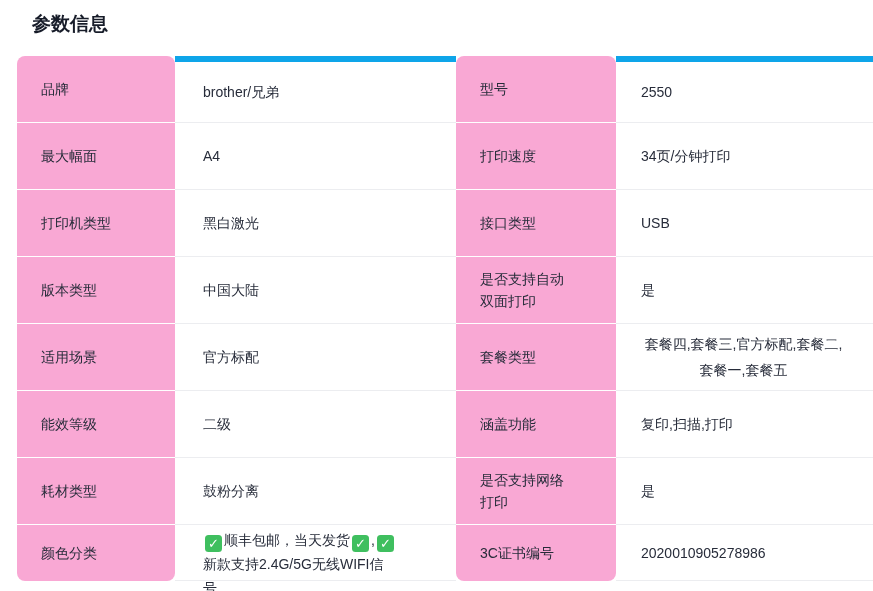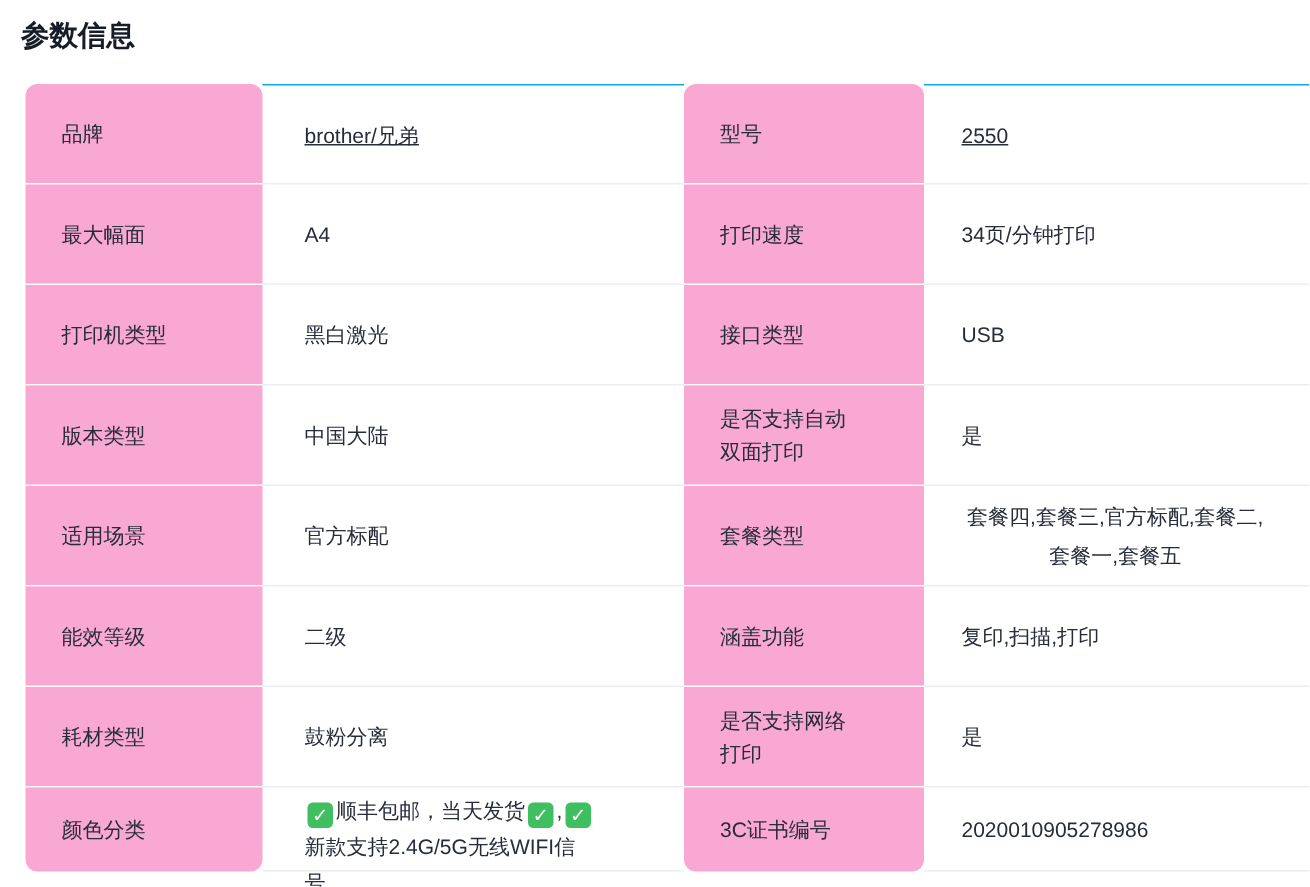--- a/index.html
+++ b/index.html
@@ -2,21 +2,21 @@
 <html><head>
 <meta charset="utf-8">
 <style>
   html,body { margin:0; padding:0; }
   body {
     width:873px; height:591px; background:#ffffff; overflow:hidden;
     font-family:"Liberation Sans","DejaVu Sans",sans-serif;
     color:#272c3a;
   }
   .page-title {
-    margin:11px 0 0 14px;
+    margin:11px 0 0 32px;
     font-size:19px; font-weight:bold; color:#171c29;
   }
   .param-table {
     margin:19px 0 0 17px;
     display:grid;
     grid-template-columns:158px 281px 160px 1fr;
     grid-template-rows:repeat(7,67px) 56px;
   }
   .cell {
     box-sizing:border-box;
@@ -29,21 +29,21 @@
     border-bottom:1px solid #ffffff;
     line-height:22px;
   }
   .val {
     padding:0 20px 0 28px;
     border-bottom:1px solid #ecedf0;
     line-height:26px;
   }
   .val-r { padding:0 27px 0 25px;text-align:center; }
   .val-color { padding:0 48px 0 28px; line-height:24px;margin-top:23px; }
-  .bt { border-top:1px solid #0ea5e9;text-decoration:underline; }
+  .bt { border-top:6px solid #0ea5e9; }
   .lbl.rt { border-radius:8px 8px 0 0; }
   .lbl.rb { border-radius:0 0 8px 8px; border-bottom:none;text-align:right; }
   .ck {
     display:inline-flex; width:17px; height:17px;
     background:#3fbf5f; border-radius:3.5px;
     color:#ffffff; font-size:13px; font-weight:bold;
     align-items:center; justify-content:center;
     margin:0 2px; vertical-align:-3px;
   }
 </style>

